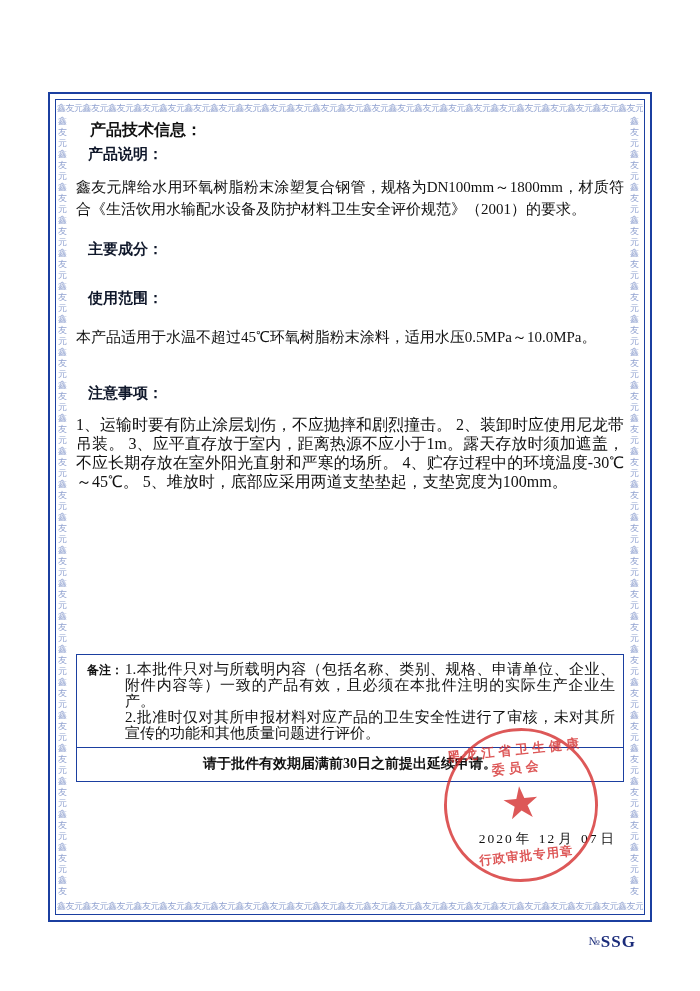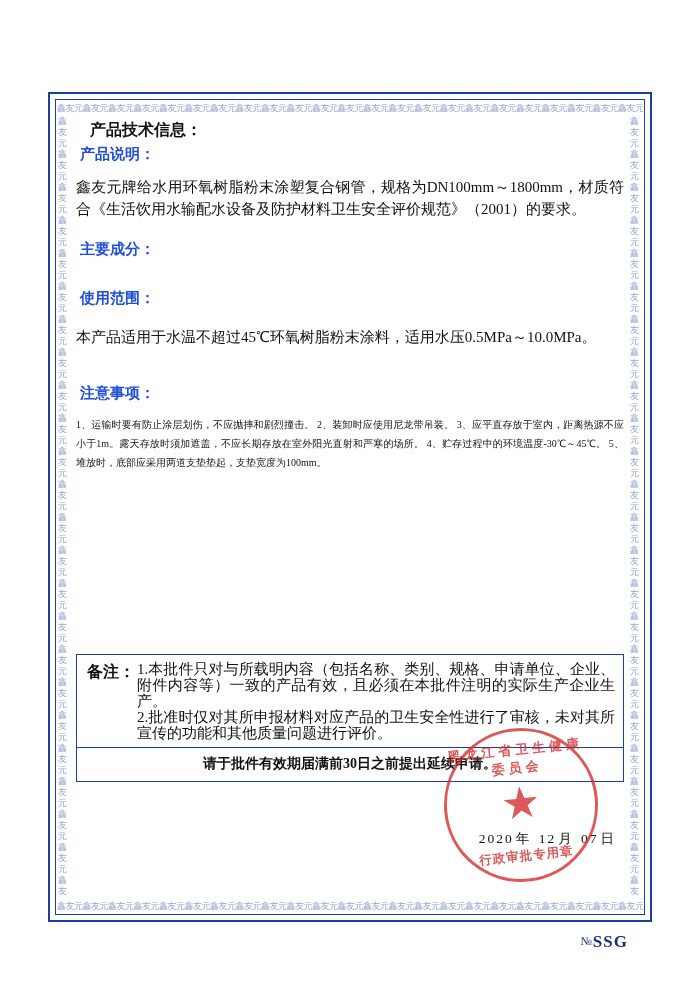--- a/index.html
+++ b/index.html
@@ -86,63 +86,63 @@
     position: absolute;
     left: 26px;
     top: 26px;
     right: 26px;
     bottom: 26px;
   }
 
   .sec-title {
     font-size: 15px;
     font-weight: bold;
-    margin: 0 0 2px 4px;
-    color: #1d4ed8;
+    margin: 0 0 2px 12px;
+    color: #0f172a;
   }
   .title-main {
     font-size: 16px;
     font-weight: bold;
     padding-left: 14px;
     margin-bottom: 4px;
   }
   .body-text {
     font-size: 15px;
     line-height: 22px;
     margin: 0 0 4px 0;
     text-align: justify;
   }
   .spacer-lg { height: 16px; }
   .spacer-md { height: 10px; }
 
   .block { margin-bottom: 2px; }
 
   .notes-text {
-    font-size: 10px;
+    font-size: 16px;
     line-height: 19px;
     text-align: justify;
   }
 
   
   .remark-box {
     position: absolute;
     left: 26px;
     right: 26px;
     top: 560px;
     border: 1px solid #1b3fa0;
     box-sizing: border-box;
   }
   .remark-row {
     display: flex;
     padding: 6px 8px 6px 10px;
     border-bottom: 1px solid #1b3fa0;
   }
   .remark-label {
     flex: 0 0 auto;
-    font-size: 16px;
+    font-size: 12px;
     font-weight: bold;
     padding-top: 1px;
     white-space: nowrap;
   }
   .remark-items {
     flex: 1 1 auto;
     padding-left: 2px;
   }
   .remark-item {
     font-size: 15px;
@@ -209,21 +209,21 @@
     text-align: center;
     font-size: 12.5px;
     color: #d42a2a;
     font-weight: bold;
     letter-spacing: 1px;
   }
 
   
   .serial {
     position: absolute;
-    right: 72px;
+    right: 64px;
     top: 932px;
     font-size: 15px;
     font-family: "Liberation Serif", serif;
     color: #1b2c7a;
     letter-spacing: 1px;
   }
   .serial .no { font-size: 12px; vertical-align: 2px; }
   .serial .code { font-weight: bold; font-size: 17px; }
 </style>
 </head>

